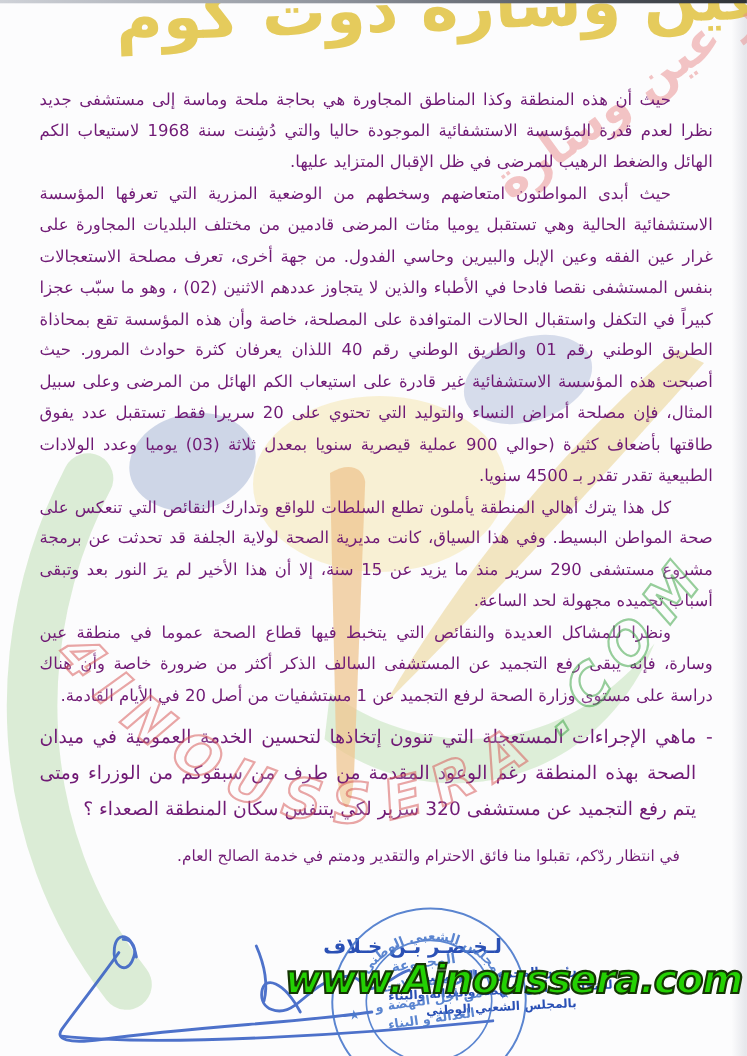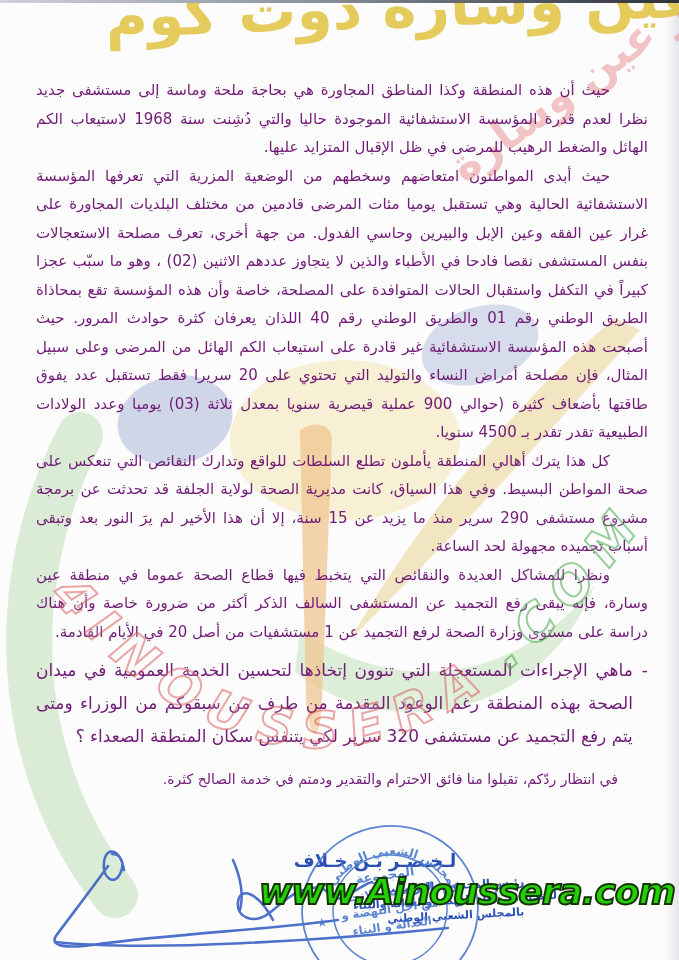--- a/index.html
+++ b/index.html
@@ -68,21 +68,21 @@
 
   <div class="body-text">
     <p>حيث أن هذه المنطقة وكذا المناطق المجاورة هي بحاجة ملحة وماسة إلى مستشفى جديد نظرا لعدم قدرة المؤسسة الاستشفائية الموجودة حاليا والتي دُشِنت سنة 1968 لاستيعاب الكم الهائل والضغط الرهيب للمرضى في ظل الإقبال المتزايد عليها.</p>
     <p>حيث أبدى المواطنون امتعاضهم وسخطهم من الوضعية المزرية التي تعرفها المؤسسة الاستشفائية الحالية وهي تستقبل يوميا مئات المرضى قادمين من مختلف البلديات المجاورة على غرار عين الفقه وعين الإبل والبيرين وحاسي الفدول. من جهة أخرى، تعرف مصلحة الاستعجالات بنفس المستشفى نقصا فادحا في الأطباء والذين لا يتجاوز عددهم الاثنين (02) ، وهو ما سبّب عجزا كبيراً في التكفل واستقبال الحالات المتوافدة على المصلحة، خاصة وأن هذه المؤسسة تقع بمحاذاة الطريق الوطني رقم 01 والطريق الوطني رقم 40 اللذان يعرفان كثرة حوادث المرور. حيث أصبحت هذه المؤسسة الاستشفائية غير قادرة على استيعاب الكم الهائل من المرضى وعلى سبيل المثال، فإن مصلحة أمراض النساء والتوليد التي تحتوي على 20 سريرا فقط تستقبل عدد يفوق طاقتها بأضعاف كثيرة (حوالي 900 عملية قيصرية سنويا بمعدل ثلاثة (03) يوميا وعدد الولادات الطبيعية تقدر تقدر بـ 4500 سنويا.</p>
     <p>كل هذا يترك أهالي المنطقة يأملون تطلع السلطات للواقع وتدارك النقائص التي تنعكس على صحة المواطن البسيط. وفي هذا السياق، كانت مديرية الصحة لولاية الجلفة قد تحدثت عن برمجة مشروع مستشفى 290 سرير منذ ما يزيد عن 15 سنة، إلا أن هذا الأخير لم يرَ النور بعد وتبقى أسباب تجميده مجهولة لحد الساعة.</p>
     <p>ونظرا للمشاكل العديدة والنقائص التي يتخبط فيها قطاع الصحة عموما في منطقة عين وسارة، فإنه يبقى رفع التجميد عن المستشفى السالف الذكر أكثر من ضرورة خاصة وأن هناك دراسة على مستوى وزارة الصحة لرفع التجميد عن 1 مستشفيات من أصل 20 في الأيام القادمة.</p>
     <div class="question">
       <span class="dash">-</span>
       <span class="q-text">ماهي الإجراءات المستعجلة التي تنوون إتخاذها لتحسين الخدمة العمومية في ميدان الصحة بهذه المنطقة رغم الوعود المقدمة من طرف من سبقوكم من الوزراء ومتى يتم رفع التجميد عن مستشفى 320 سرير لكي يتنفس سكان المنطقة الصعداء ؟</span>
     </div>
-    <p class="closing">في انتظار ردّكم، تقبلوا منا فائق الاحترام والتقدير ودمتم في خدمة الصالح كثرة.</p>
+    <p class="closing">في انتظار ردّكم، تقبلوا منا فائق الاحترام والتقدير ودمتم في خدمة الصالح العام.</p>
   </div>
 
   <svg class="arc-svg" width="679" height="960" viewBox="0 0 679 960">
     <defs>
       <path id="arcpath" d="M 45 590 Q 350 945 660 500" fill="none"></path>
     </defs>
     <text class="arc-letters" opacity="0.55">
       <textPath href="#arcpath" startOffset="1%" stroke="#d95f5f" stroke-width="2">4INOUSSERA</textPath>
       <textPath href="#arcpath" startOffset="70%" stroke="#44a84c" stroke-width="2">.COM</textPath>
     </text>

